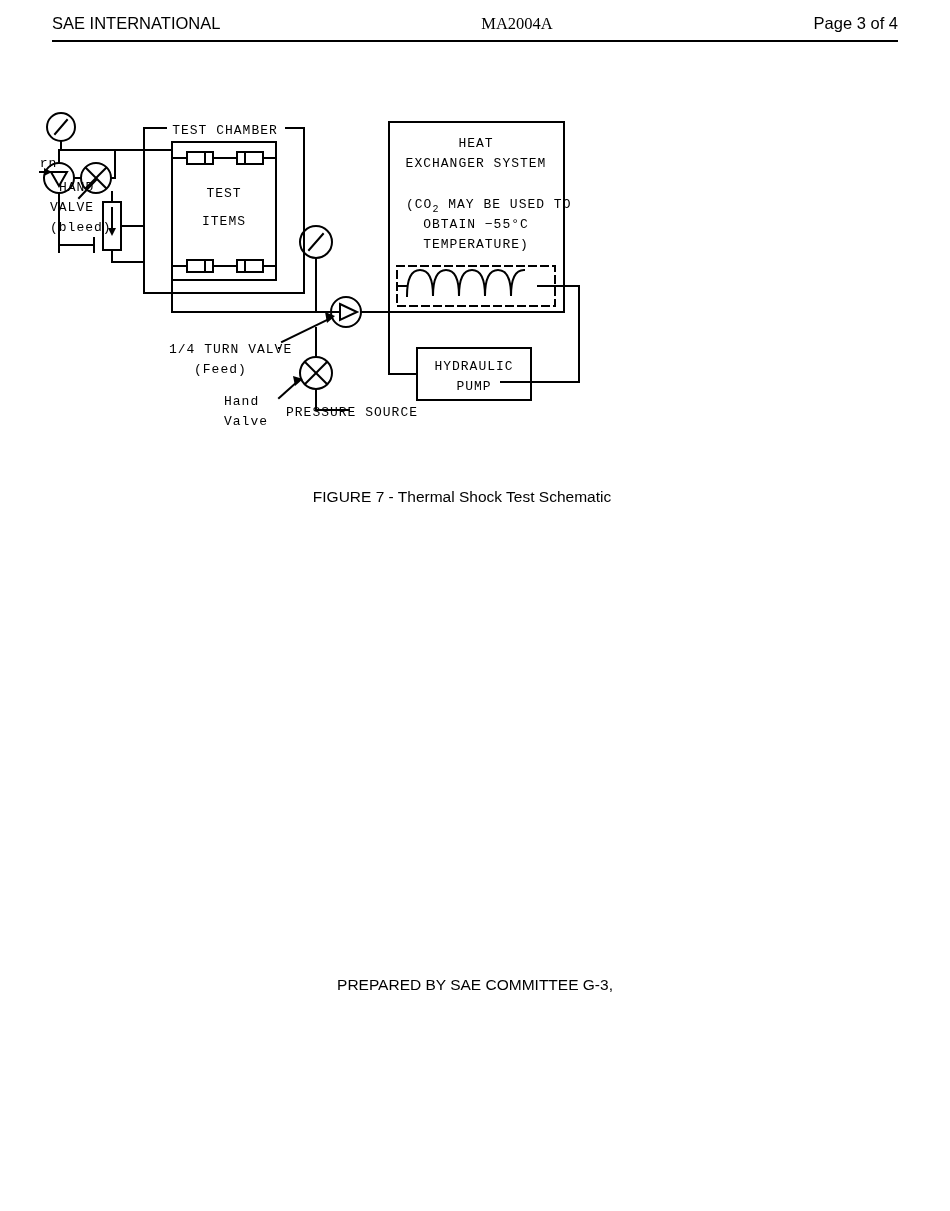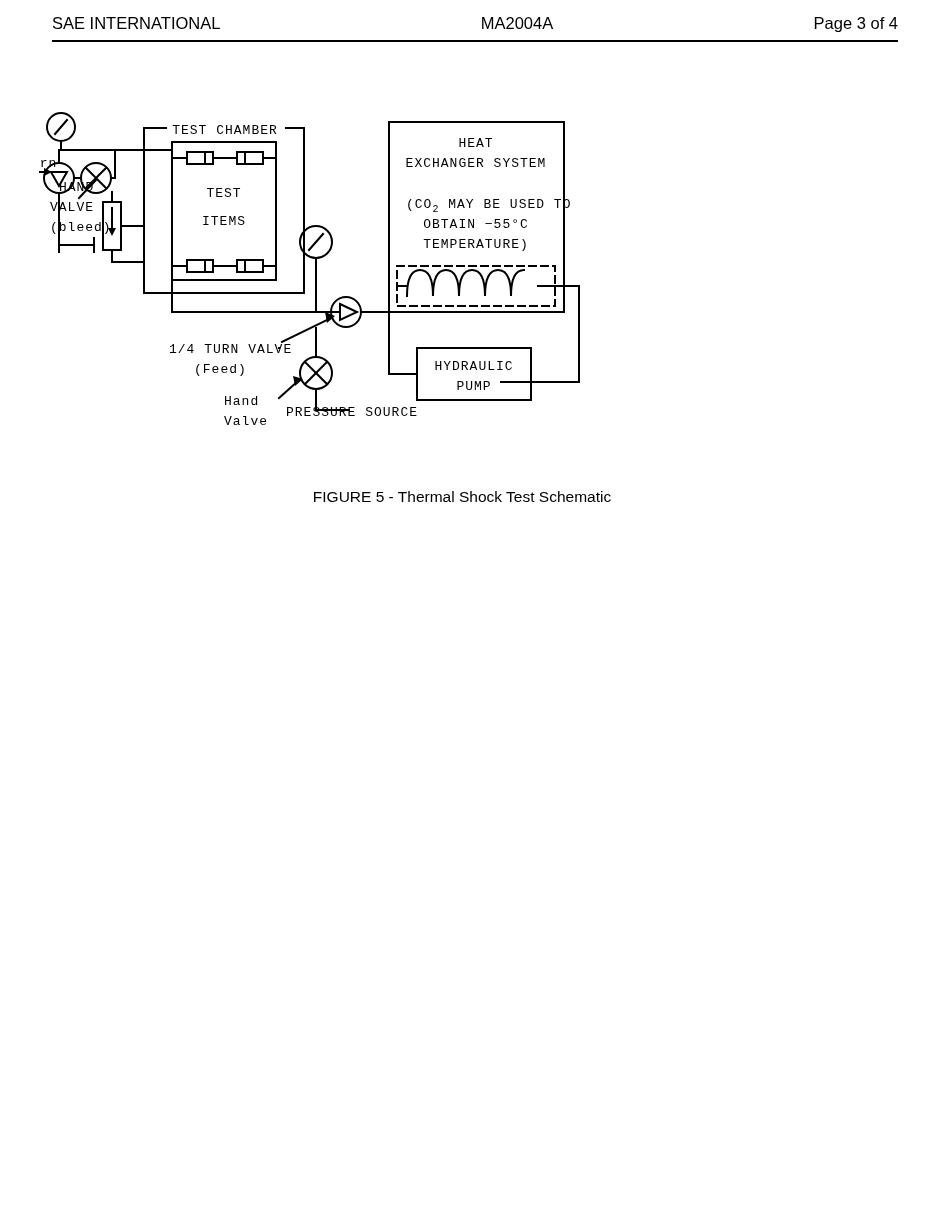--- a/index.html
+++ b/index.html
@@ -29,20 +29,21 @@
     align-items: flex-start;
     justify-content: space-between;
     font-size: 16.5px;
   }
   .header .h-left {
     white-space: nowrap;
   }
   .header .h-center {
     white-space: nowrap;
     margin-left: 28px;
+    font-family: Liberation Serif, serif;
   }
   .header .h-right {
     white-space: nowrap;
     padding-left: 28px;
   }
   .header-rule {
     position: absolute;
     left: 52px;
     top: 40px;
     width: 846px;
@@ -231,19 +232,20 @@
       <text x="437" y="87" font-size="13" text-anchor="middle" letter-spacing="1">EXCHANGER SYSTEM</text>
 
       <text x="367" y="128" font-size="13" letter-spacing="1"><tspan>(CO</tspan><tspan dy="4" font-size="10">2</tspan><tspan dy="-4"> MAY BE USED TO</tspan></text>
       <text x="437" y="148" font-size="13" text-anchor="middle" letter-spacing="1">OBTAIN −55°C</text>
       <text x="437" y="168" font-size="13" text-anchor="middle" letter-spacing="1">TEMPERATURE)</text>
 
       <text x="435" y="290" font-size="13" text-anchor="middle" letter-spacing="1">HYDRAULIC</text>
       <text x="435" y="310" font-size="13" text-anchor="middle" letter-spacing="1">PUMP</text>
     </svg>
 
-    <div class="figure-caption">FIGURE 5 - Thermal Shock Test Schematic</div>
+    <div class="figure-caption">FIGURE 7 - Thermal Shock Test Schematic</div>
   </div>
 
   <div class="credit">
+    <div>PREPARED BY SAE COMMITTEE G-3,</div>
   </div>
 
 </div>
 
 </body></html>

